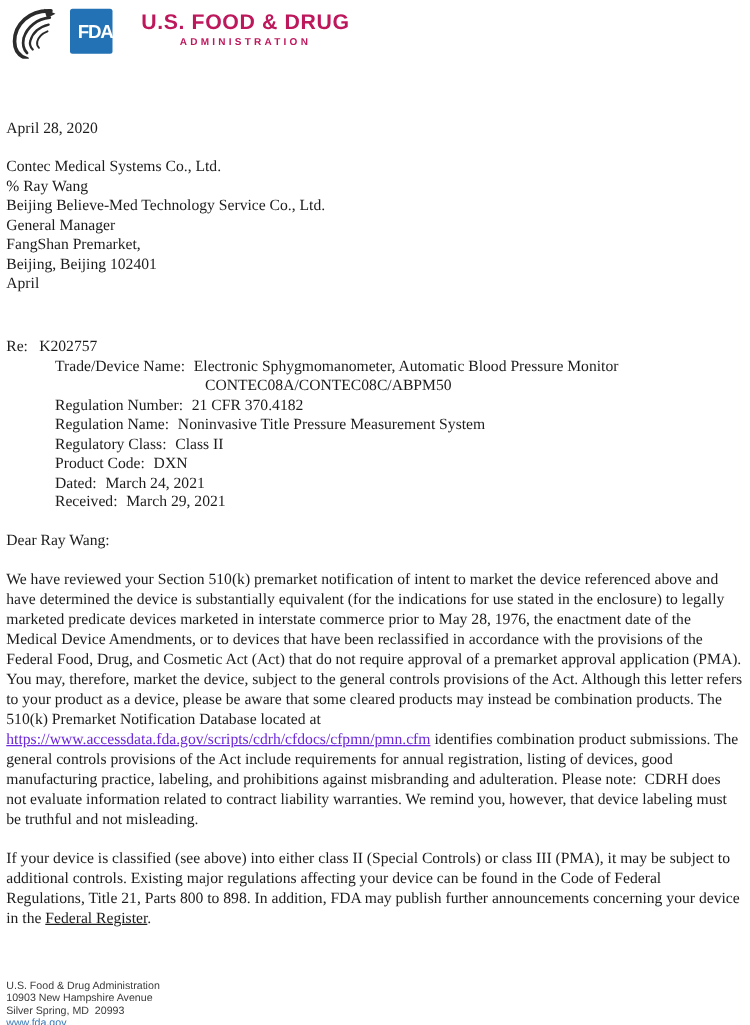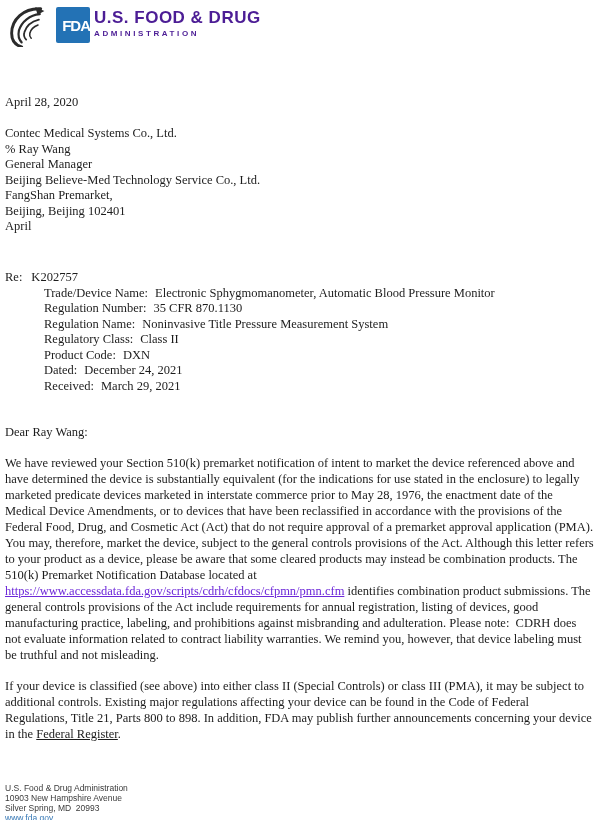--- a/index.html
+++ b/index.html
@@ -16,21 +16,21 @@
   
   .letterhead { position:absolute; top:5px; left:8px; height:42px; display:flex; align-items:flex-start; }
   .hhs-logo { width:40px; height:42px; margin-right:8px; }
   .fda-box {
     width:34px; height:36px; margin-top:2px;
     background:#2372b5; border-radius:2px;
     display:flex; align-items:center; justify-content:flex-end;
     color:#ffffff; font-family:"Liberation Sans", sans-serif;
     font-weight:bold; font-size:15px; letter-spacing:-1px;
   }
-  .fda-wordmark { margin-left:4px; margin-top:4px; font-family:"Liberation Sans", sans-serif; color:#4c1d95; }
+  .fda-wordmark { margin-left:23px; margin-top:4px; font-family:"Liberation Sans", sans-serif; color:#be185d;text-align:center; }
   .fda-wordmark .l1 { font-size:17px; font-weight:800; letter-spacing:0.5px; line-height:18px; }
   .fda-wordmark .l2 { font-size:8px; font-weight:bold; letter-spacing:2.6px; margin-top:2px; }
   
   .abs { position:absolute; left:5px; right:6px; }
   .date { top:95px; font-size:12.5px; }
   .address { top:126px; font-size:12.5px; line-height:15.5px; }
   .reblock { top:270px; font-size:12.5px; line-height:15.5px; }
   .re-line .lbl { margin-right:9px; }
   .re-rows { margin-left:39px; }
   .re-row .lbl { margin-right:7px; }
@@ -65,49 +65,52 @@
       <div class="l1">U.S. FOOD &amp; DRUG</div>
       <div class="l2">ADMINISTRATION</div>
     </div>
   </div>
 
   <div class="abs date">April 28, 2020</div>
 
   <div class="abs address">
     <div>Contec Medical Systems Co., Ltd.</div>
     <div>% Ray Wang</div>
+    <div>Beijing Believe-Med Technology Service Co., Ltd.</div>
     <div>General Manager</div>
-    <div>Beijing Believe-Med Technology Service Co., Ltd.</div>
     <div>FangShan Premarket,</div>
     <div>Beijing, Beijing 102401</div>
     <div>April</div>
   </div>
 
   <div class="abs reblock">
     <div class="re-line">
       <span class="lbl">Re:</span><span>K202757</span>
     </div>
     <div class="re-rows">
       <div class="re-row">
         <span class="lbl">Trade/Device Name:</span><span>Electronic Sphygmomanometer, Automatic Blood Pressure Monitor</span>
       </div>
       <div class="re-row">
-        <span class="lbl">Regulation Number:</span><span>35 CFR 870.1130</span>
+        <span class="indent2">CONTEC08A/CONTEC08C/ABPM50</span>
+      </div>
+      <div class="re-row">
+        <span class="lbl">Regulation Number:</span><span>21 CFR 370.4182</span>
       </div>
       <div class="re-row">
         <span class="lbl">Regulation Name:</span><span>Noninvasive Title Pressure Measurement System</span>
       </div>
       <div class="re-row">
         <span class="lbl">Regulatory Class:</span><span>Class II</span>
       </div>
       <div class="re-row">
         <span class="lbl">Product Code:</span><span>DXN</span>
       </div>
       <div class="re-row">
-        <span class="lbl">Dated:</span><span>December 24, 2021</span>
+        <span class="lbl">Dated:</span><span>March 24, 2021</span>
       </div>
       <div class="re-row">
         <span class="lbl">Received:</span><span>March 29, 2021</span>
       </div>
     </div>
   </div>
 
   <div class="abs salutation">Dear Ray Wang:</div>
 
   <p class="abs body-p p1"><span>We have reviewed your Section 510(k) premarket notification of intent to market the device referenced above and have determined the device is substantially equivalent (for the indications for use stated in the enclosure) to legally marketed predicate devices marketed in interstate commerce prior to May 28, 1976, the enactment date of the Medical Device Amendments, or to devices that have been reclassified in accordance with the provisions of the Federal Food, Drug, and Cosmetic Act (Act) that do not require approval of a premarket approval application (PMA). You may, therefore, market the device, subject to the general controls provisions of the Act. Although this letter refers to your product as a device, please be aware that some cleared products may instead be combination products. The 510(k) Premarket Notification Database located at </span><a class="link">https://www.accessdata.fda.gov/scripts/cdrh/cfdocs/cfpmn/pmn.cfm</a><span> identifies combination product submissions. The general controls provisions of the Act include requirements for annual registration, listing of devices, good manufacturing practice, labeling, and prohibitions against misbranding and adulteration. Please note:&nbsp; CDRH does not evaluate information related to contract liability warranties. We remind you, however, that device labeling must be truthful and not misleading.</span></p>

